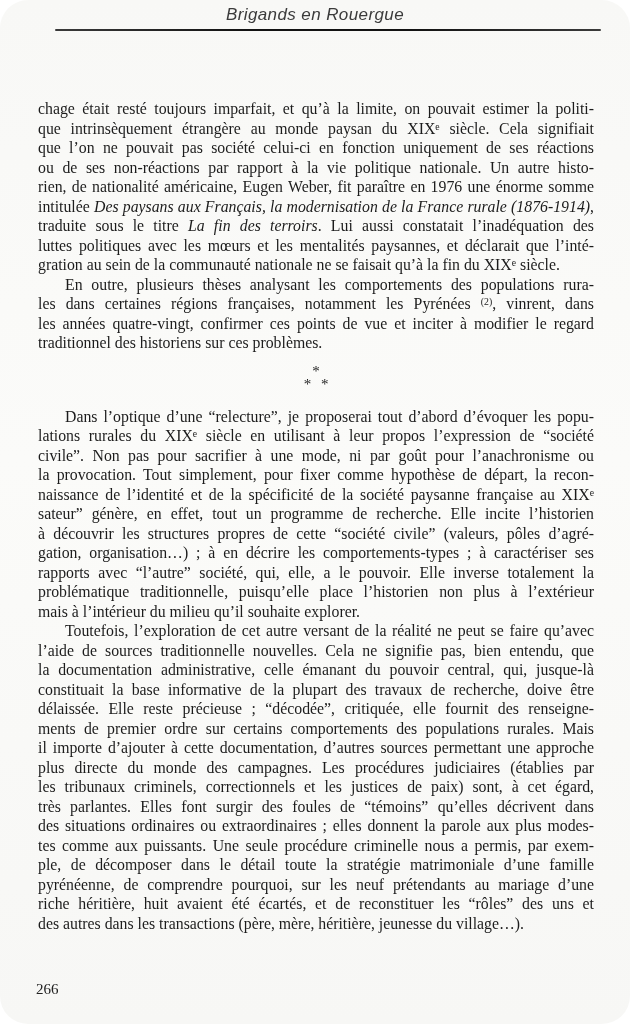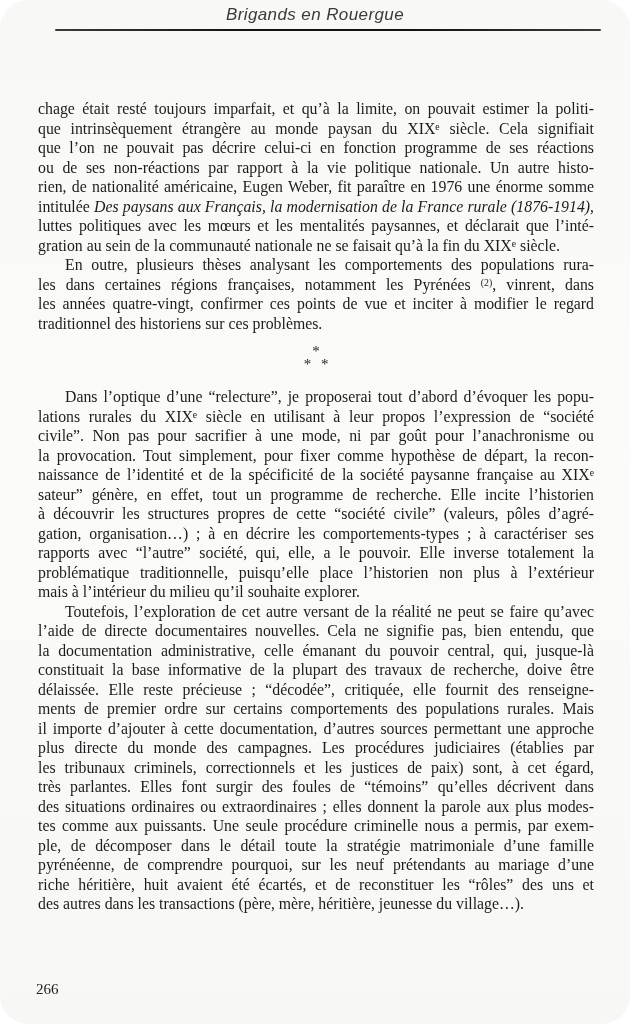--- a/index.html
+++ b/index.html
@@ -73,24 +73,25 @@
 <body>
 
 <div class="page">
   <div class="running-head">
     <span>Brigands en Rouergue</span>
   </div>
   <div class="head-rule"></div>
   <div class="text-body">
       <div class="line">chage était resté toujours imparfait, et qu’à la limite, on pouvait estimer la politi-</div>
       <div class="line">que intrinsèquement étrangère au monde paysan du XIX<span class="sup">e</span> siècle. Cela signifiait</div>
-      <div class="line">que l’on ne pouvait pas décrire celui-ci en fonction programme de ses réactions</div>
+      <div class="line">que l’on ne pouvait pas société celui-ci en fonction uniquement de ses réactions</div>
       <div class="line">ou de ses non-réactions par rapport à la vie politique nationale. Un autre histo-</div>
       <div class="line">rien, de nationalité américaine, Eugen Weber, fit paraître en 1976 une énorme somme</div>
       <div class="line">intitulée <i>Des paysans aux Français, la modernisation de la France rurale (1876-1914)</i>,</div>
+      <div class="line">traduite sous le titre <i>La fin des terroirs</i>. Lui aussi constatait l’inadéquation des</div>
       <div class="line">luttes politiques avec les mœurs et les mentalités paysannes, et déclarait que l’inté-</div>
       <div class="line last">gration au sein de la communauté nationale ne se faisait qu’à la fin du XIX<span class="sup">e</span> siècle.</div>
       <div class="line indent">En outre, plusieurs thèses analysant les comportements des populations rura-</div>
       <div class="line">les dans certaines régions françaises, notamment les Pyrénées <span class="sup">(2)</span>, vinrent, dans</div>
       <div class="line">les années quatre-vingt, confirmer ces points de vue et inciter à modifier le regard</div>
       <div class="line last">traditionnel des historiens sur ces problèmes.</div>
       <div class="separator">
         <div class="ast-top">*</div>
         <div class="ast-bottom">* *</div>
       </div>
@@ -99,21 +100,21 @@
       <div class="line">civile”. Non pas pour sacrifier à une mode, ni par goût pour l’anachronisme ou</div>
       <div class="line">la provocation. Tout simplement, pour fixer comme hypothèse de départ, la recon-</div>
       <div class="line">naissance de l’identité et de la spécificité de la société paysanne française au XIX<span class="sup">e</span></div>
       <div class="line">sateur” génère, en effet, tout un programme de recherche. Elle incite l’historien</div>
       <div class="line">à découvrir les structures propres de cette “société civile” (valeurs, pôles d’agré-</div>
       <div class="line">gation, organisation…) ; à en décrire les comportements-types ; à caractériser ses</div>
       <div class="line">rapports avec “l’autre” société, qui, elle, a le pouvoir. Elle inverse totalement la</div>
       <div class="line">problématique traditionnelle, puisqu’elle place l’historien non plus à l’extérieur</div>
       <div class="line last">mais à l’intérieur du milieu qu’il souhaite explorer.</div>
       <div class="line indent">Toutefois, l’exploration de cet autre versant de la réalité ne peut se faire qu’avec</div>
-      <div class="line">l’aide de directe documentaires nouvelles. Cela ne signifie pas, bien entendu, que</div>
+      <div class="line">l’aide de sources traditionnelle nouvelles. Cela ne signifie pas, bien entendu, que</div>
       <div class="line">la documentation administrative, celle émanant du pouvoir central, qui, jusque-là</div>
       <div class="line">constituait la base informative de la plupart des travaux de recherche, doive être</div>
       <div class="line">délaissée. Elle reste précieuse ; “décodée”, critiquée, elle fournit des renseigne-</div>
       <div class="line">ments de premier ordre sur certains comportements des populations rurales. Mais</div>
       <div class="line">il importe d’ajouter à cette documentation, d’autres sources permettant une approche</div>
       <div class="line">plus directe du monde des campagnes. Les procédures judiciaires (établies par</div>
       <div class="line">les tribunaux criminels, correctionnels et les justices de paix) sont, à cet égard,</div>
       <div class="line">très parlantes. Elles font surgir des foules de “témoins” qu’elles décrivent dans</div>
       <div class="line">des situations ordinaires ou extraordinaires ; elles donnent la parole aux plus modes-</div>
       <div class="line">tes comme aux puissants. Une seule procédure criminelle nous a permis, par exem-</div>

